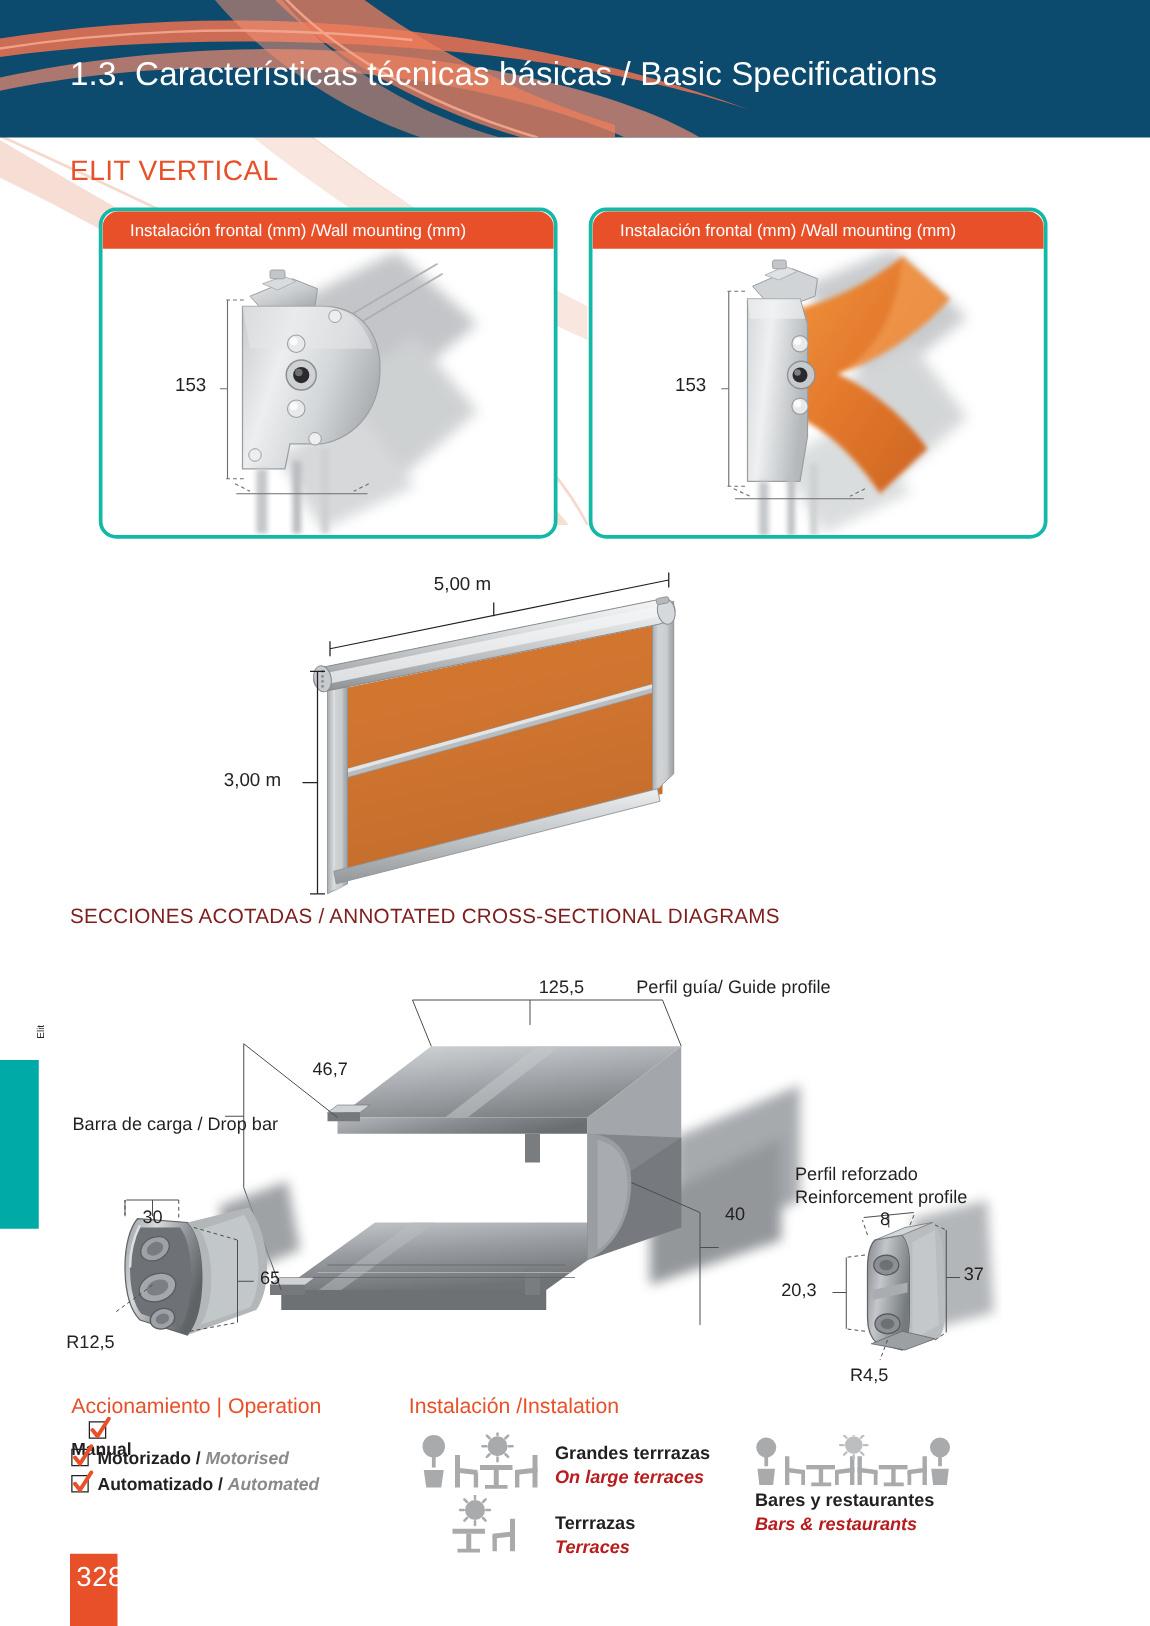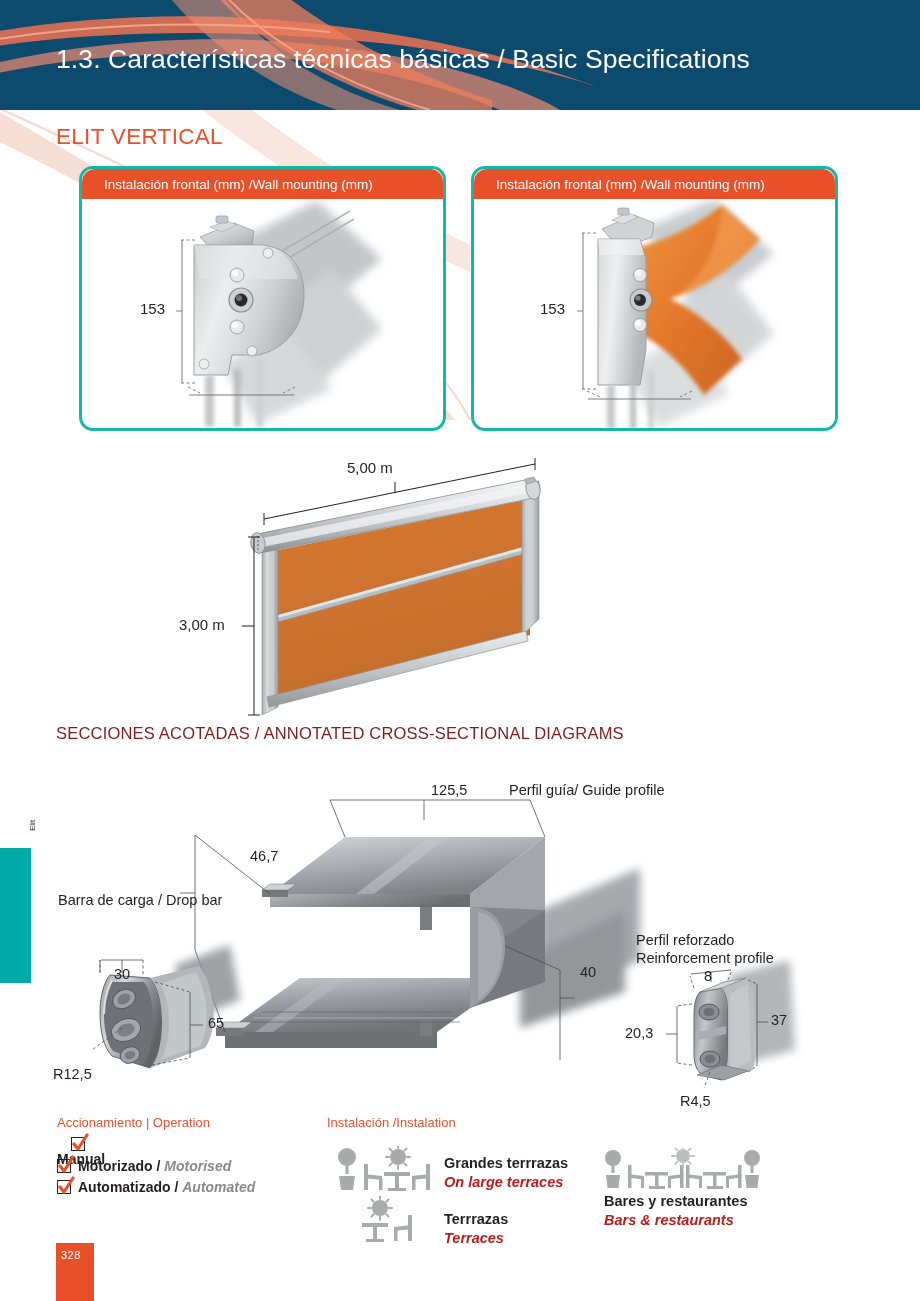--- a/index.html
+++ b/index.html
@@ -148,21 +148,21 @@
     font-size: 8px;
     color: #231f20;
     transform: rotate(-90deg);
     transform-origin: left top;
     white-space: nowrap;
   }
 
   
   .block-title {
     position: absolute;
-    font-size: 13px;
+    font-size: 17px;
     color: #e8502a;
     white-space: nowrap;
   }
   .check-row {
     position: absolute;
     display: flex;
     align-items: center;
     white-space: nowrap;
     font-size: 14px;
   }
@@ -191,21 +191,21 @@
   
   .page-num-box {
     position: absolute;
     left: 56px; top: 1243px;
     width: 38px; height: 58px;
     background: #e8502a;
   }
   .page-num {
     position: absolute;
     left: 61px; top: 1249px;
-    font-size: 11px;
+    font-size: 22px;
     color: #ffffff;
     letter-spacing: 0.5px;
   }
 </style>
 </head>
 <body>
 
 <div class="swirl-layer">
   <svg width="920" height="420" viewBox="0 0 920 420">
     <g fill="none" stroke="#f6d9ce" stroke-width="2.2">

